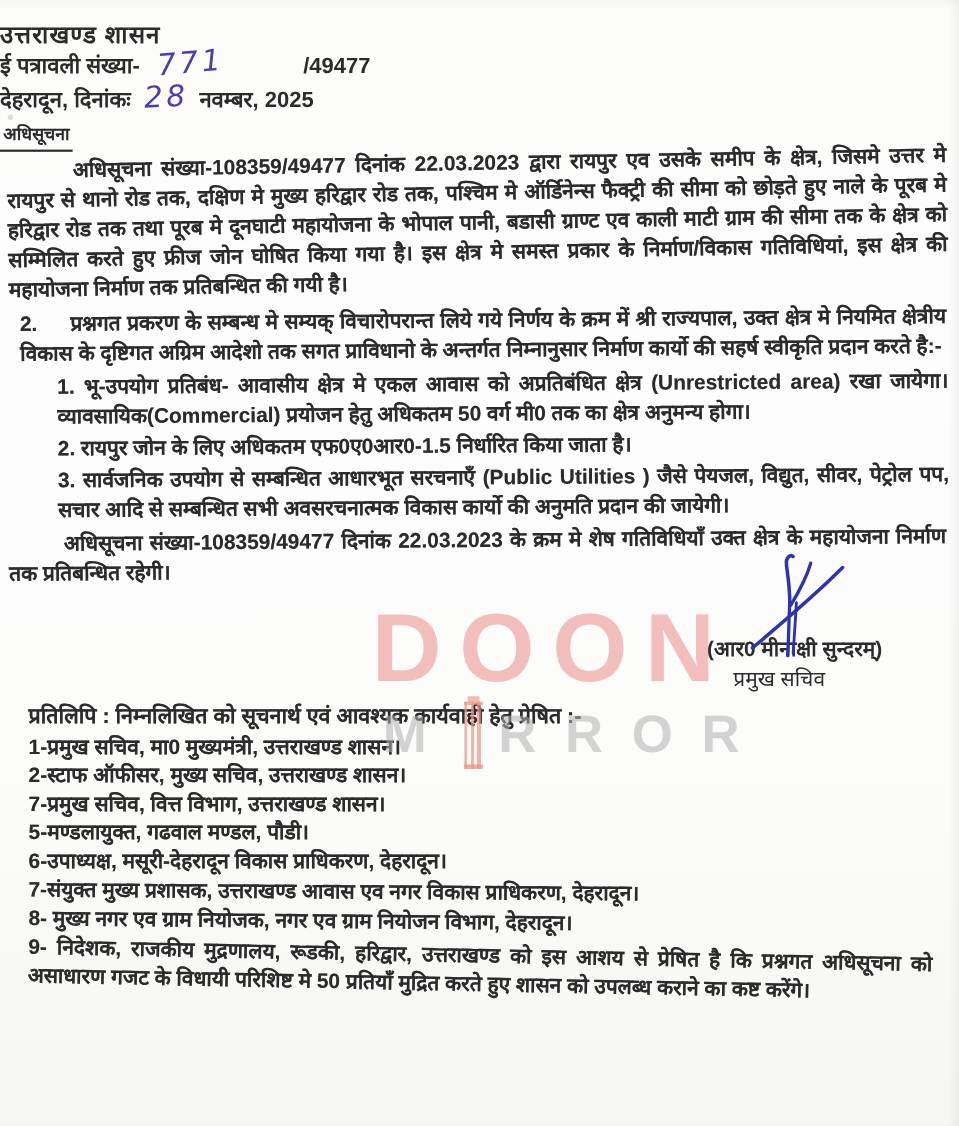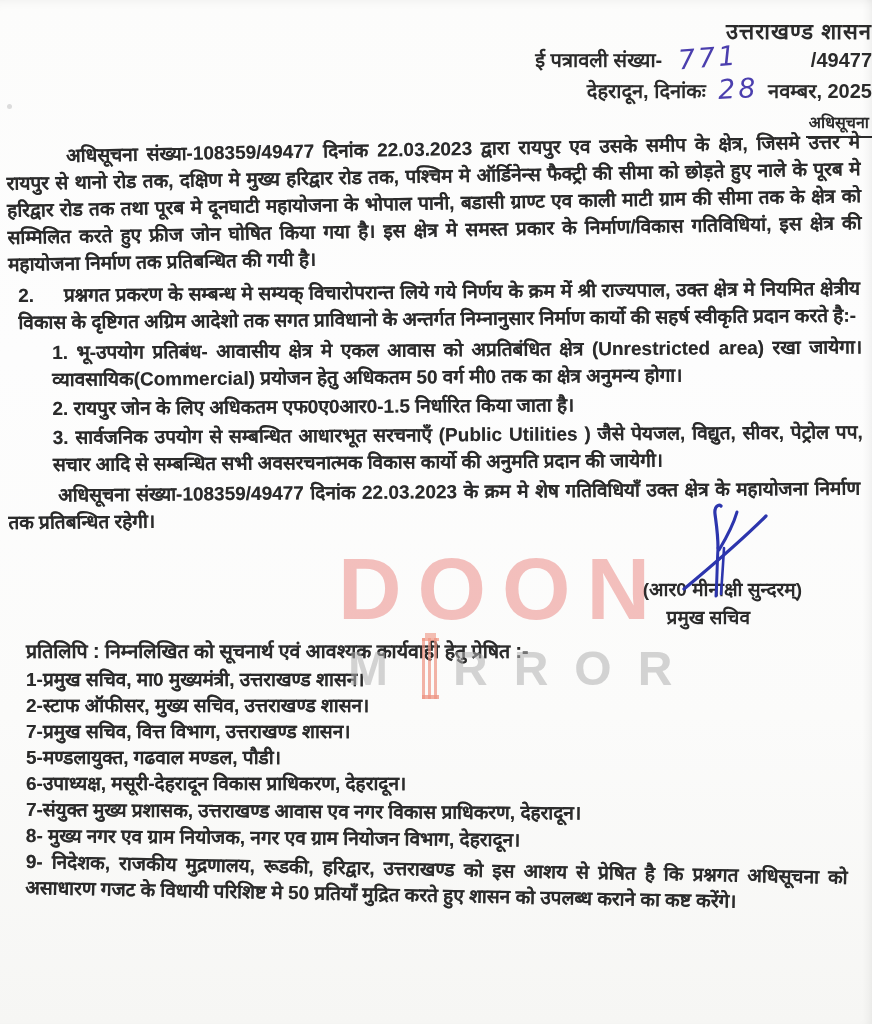--- a/index.html
+++ b/index.html
@@ -6,21 +6,21 @@
   .page {
     position:relative; width:872px; height:1024px; overflow:hidden;
     background:linear-gradient(180deg,#fcfcfb 0%,#fdfdfd 35%,#fbfbfa 70%,#f6f6f4 100%);
     box-shadow:inset -8px 0 10px -6px rgba(0,0,0,0.07), inset 0 10px 12px -9px rgba(0,0,0,0.05);
     font-family:"Liberation Sans","DejaVu Sans",sans-serif;
     color:#2b2b2b;
   }
   .speck { position:absolute; left:7px; top:104px; width:5px; height:5px; border-radius:50%; background:#dcdcdc; }
 
   
-  .hdr { text-align:right; padding-top:18px; }
+  .hdr { text-align:left; padding-top:18px; }
   .h-gov  { font-size:22px; font-weight:bold; line-height:27px; letter-spacing:1px; }
   .h-sec  { font-size:20px; font-weight:bold; line-height:27px; }
   .h-file { font-size:20px; font-weight:bold; line-height:31px; }
   .h-date { font-size:20px; font-weight:bold; line-height:31px; }
   .hand {
     display:inline-block; font-family:"DejaVu Sans",sans-serif; font-style:italic; font-weight:400;
     color:#4b3fae; font-size:27px; letter-spacing:3px; transform:rotate(-5deg); line-height:20px;
   }
   .hand-file { margin:0 72px 0 16px; }
   .hand-date { margin:0 10px 0 12px; transform:rotate(-3deg); }
@@ -33,21 +33,21 @@
   .p1 { margin:5px 12px 0 6px; text-indent:60px; transform:rotate(-1.0deg); transform-origin:left top; }
   .p2 { margin:4px 12px 0 18px; transform:rotate(-0.5deg); transform-origin:left top; }
   .p2-num { margin-right:30px; }
   .s-items { margin:3px 10px 0 52px; transform:rotate(-0.4deg); transform-origin:left top; }
   .s-item { margin-top:2px; }
   .closing { margin:4px 12px 0 8px; text-indent:50px; transform:rotate(-0.5deg); transform-origin:left top; }
 
   
   .sign { position:relative; margin-top:30px; height:68px; }
   .sign-name  { position:absolute; right:70px;  top:10px; font-size:19px; font-weight:600; }
-  .sign-desig { position:absolute; right:122px; top:38px; font-size:19px; font-weight:700; }
+  .sign-desig { position:absolute; right:122px; top:38px; font-size:19px; font-weight:400; }
   .sig-svg { position:absolute; right:88px; top:-72px; z-index:4; }
 
   
   .cc { margin:4px 10px 0 26px; font-size:19px; line-height:26px; font-weight:600;
         text-shadow:0 0 0.5px rgba(43,43,43,0.55); }
   .cc-h { font-weight:bold; font-size:19.5px; margin-bottom:3px; }
   .cc-item { transform-origin:left top; }
   .cc-item.r7 { transform:rotate(0.35deg); }
   .cc-item.r8 { transform:rotate(0.5deg); }
   .cc-item.r9 { transform:rotate(1.1deg); text-align:justify; margin-right:14px; }

